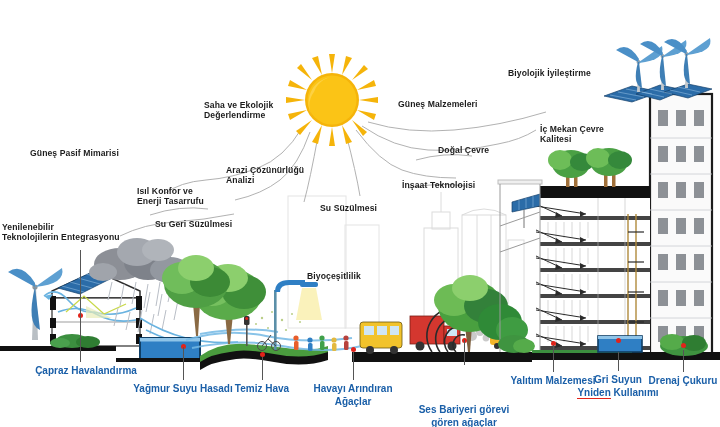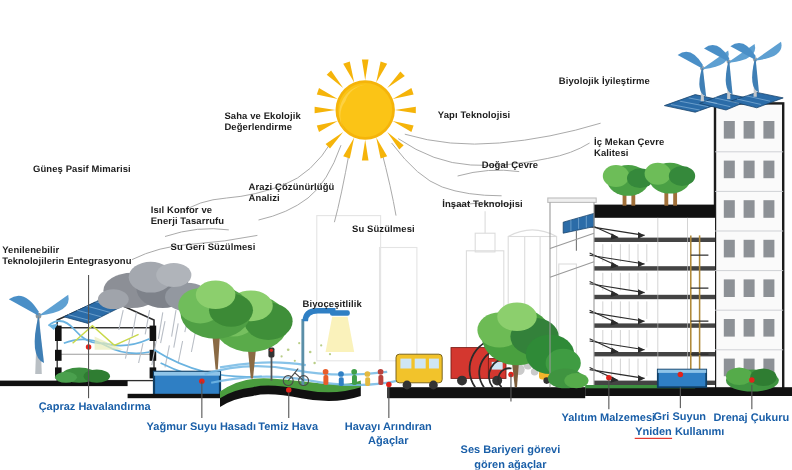--- a/index.html
+++ b/index.html
@@ -546,27 +546,27 @@
       <div class="lbl top-lbl" style="left: 2px; top: 222px;">Yenilenebilir
 Teknolojilerin Entegrasyonu</div>
       <div class="lbl top-lbl" style="left: 137px; top: 186px;">Isıl Konfor ve
 Enerji Tasarrufu</div>
       <div class="lbl top-lbl" style="left: 155px; top: 219px;">Su Geri Süzülmesi</div>
       <div class="lbl top-lbl" style="left: 178px; top: 100px; margin-left: 26px;">Saha ve Ekolojik
 Değerlendirme</div>
       <div class="lbl top-lbl" style="left: 226px; top: 165px;">Arazi Çözünürlüğü
 Analizi</div>
       <div class="lbl top-lbl" style="left: 320px; top: 203px;">Su Süzülmesi</div>
-      <div class="lbl top-lbl" style="left: 398px; top: 99px;">Yapı Teknolojisi</div>
+      <div class="lbl top-lbl" style="left: 398px; top: 99px;">Güneş Malzemeleri</div>
       <div class="lbl top-lbl" style="left: 438px; top: 145px;">Doğal Çevre</div>
       <div class="lbl top-lbl" style="left: 402px; top: 180px;">İnşaat Teknolojisi</div>
       <div class="lbl top-lbl" style="left: 508px; top: 68px;">Biyolojik İyileştirme</div>
       <div class="lbl top-lbl" style="left: 528px; top: 124px; margin-left: 12px;">İç Mekan Çevre
 Kalitesi</div>
-      <div class="lbl top-lbl" style="left: 275px; top: 271px;">Biyoçeşitlilik</div>
+      <div class="lbl top-lbl" style="left: 287px; top: 271px; padding-left: 20px;">Biyoçeşitlilik</div>
     </div>
 
   <div id="bottom-labels">
       <div class="bot-lbl" style="left: 16px; width: 140px; top: 365px;">Çapraz Havalandırma</div>
       <div class="bot-lbl" style="left: 113px; width: 140px; top: 383px;">Yağmur Suyu Hasadı</div>
       <div class="bot-lbl" style="left: 192px; width: 140px; top: 383px;">Temiz Hava</div>
       <div class="bot-lbl" style="left: 283px; width: 140px; top: 383px;">Havayı Arındıran
 Ağaçlar</div>
       <div class="bot-lbl" style="left: 394px; width: 140px; top: 368px; margin-top: 36px;">Ses Bariyeri görevi
 gören ağaçlar</div>

